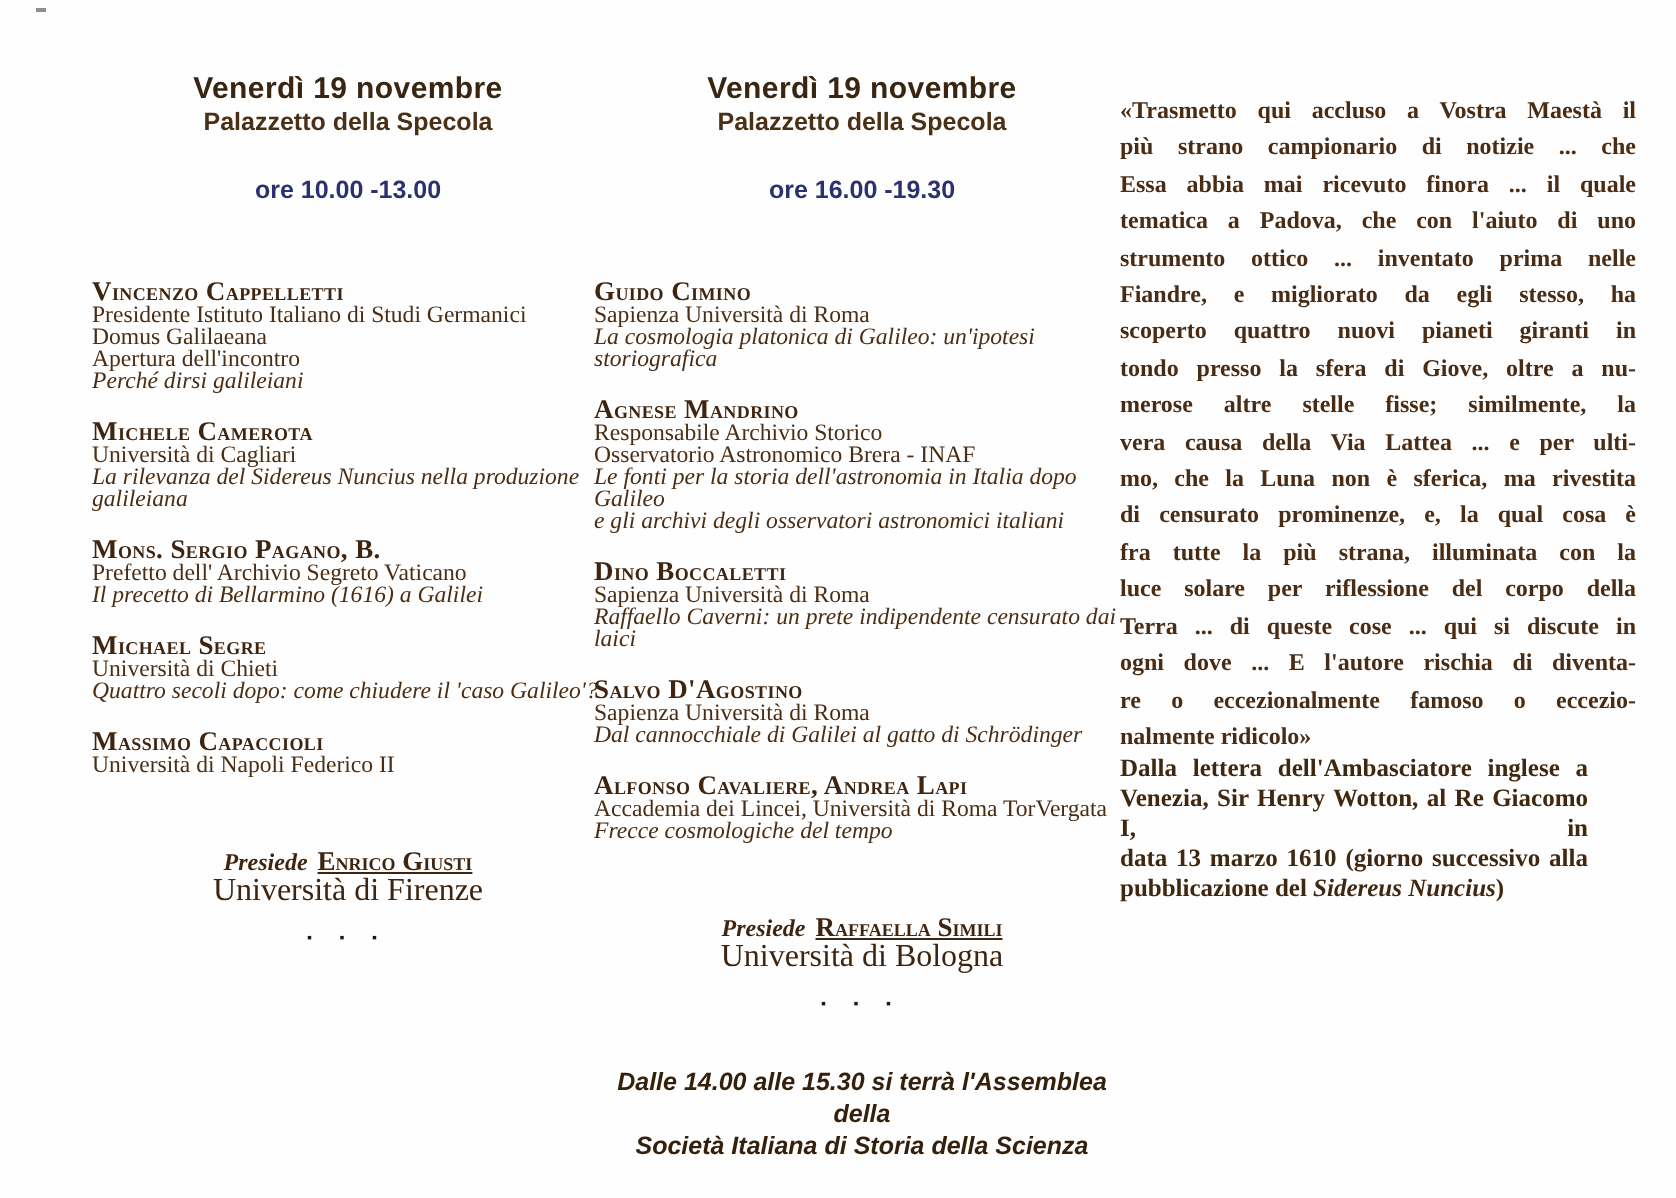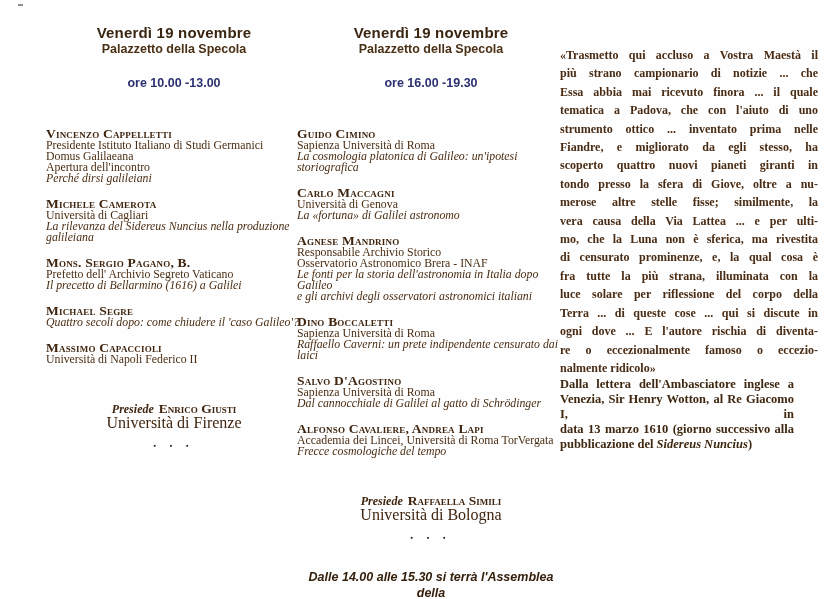--- a/index.html
+++ b/index.html
@@ -4,41 +4,41 @@
 <style>
   html,body { margin:0; padding:0; }
   body {
     width:838px; height:599px; position:relative; overflow:hidden;
     background:#fefefe;
     font-family:"Liberation Serif", serif;
   }
   .speck { position:absolute; left:18px; top:4px; width:5px; height:2px; background:#8f8f8f; }
 
   
-  .session-col { position:absolute; top:24px; }
+  .session-col { position:absolute; top:36px; }
   #col-morning { left:46px;  width:256px; }
   #col-afternoon { left:297px; width:268px; }
 
   .session-header { text-align:center; font-family:"Liberation Sans", sans-serif; font-weight:bold; }
   .header-day   { font-size:15px;   color:#3a2511; letter-spacing:0.2px; }
   .header-venue { font-size:12.5px; color:#4a3014; margin-top:1px; }
   .header-time  { font-size:12.5px; color:#2b3070; margin-top:20px; }
 
   .entries { margin-top:38px; }
   .entry { margin-bottom:14px; color:#4a2d13; }
   .entry-name {
     font-variant:small-caps; font-weight:bold; font-size:13.5px;
     line-height:12px; color:#3f250f; letter-spacing:0.2px;
   }
   .entry-details { font-size:11.8px; line-height:11px; white-space:pre-line; }
   .entry-title   { font-size:11.8px; line-height:11px; white-space:pre-line; font-style:italic; }
 
   .chair { text-align:center; margin-top:34px; color:#3f250f; }
   .chair-label { font-style:italic; font-weight:bold; font-size:12px; margin-right:5px; }
-  .chair-name  { font-variant:small-caps; font-weight:bold; font-size:13.5px; }
+  .chair-name  { font-variant:small-caps; font-weight:bold; font-size:13.5px;text-decoration:underline; }
   .chair-affil { font-size:16px; line-height:12px; }
   .separator { text-align:center; font-size:7px; letter-spacing:6px; margin-top:13px; color:#241505; }
 
   .note {
     margin-top:27px; text-align:center; white-space:pre-line;
     font-family:"Liberation Sans", sans-serif; font-weight:bold; font-style:italic;
     font-size:12.5px; line-height:16px; color:#35200c;
   }
 
   
@@ -84,20 +84,21 @@
   </div>
 
   <div class="entry">
     <div class="entry-name">Mons. Sergio Pagano, B.</div>
     <div class="entry-details">Prefetto dell' Archivio Segreto Vaticano</div>
     <div class="entry-title">Il precetto di Bellarmino (1616) a Galilei</div>
   </div>
 
   <div class="entry">
     <div class="entry-name">Michael Segre</div>
+    <div class="entry-details">Università di Chieti</div>
     <div class="entry-title">Quattro secoli dopo: come chiudere il 'caso Galileo'?</div>
   </div>
 
   <div class="entry">
     <div class="entry-name">Massimo Capaccioli</div>
     <div class="entry-details">Università di Napoli Federico II</div>
   </div>
 </div>
   <div class="chair">
     <div>
@@ -114,25 +115,20 @@
     <div class="header-venue">Palazzetto della Specola</div>
     <div class="header-time">ore 16.00 -19.30</div>
   </div>
   <div class="entries">
   <div class="entry">
     <div class="entry-name">Guido Cimino</div>
     <div class="entry-details">Sapienza Università di Roma</div>
     <div class="entry-title">La cosmologia platonica di Galileo: un'ipotesi storiografica</div>
   </div>
 
-  <div class="entry">
-    <div class="entry-name">Carlo Maccagni</div>
-    <div class="entry-details">Università di Genova</div>
-    <div class="entry-title">La «fortuna» di Galilei astronomo</div>
-  </div>
 
   <div class="entry">
     <div class="entry-name">Agnese Mandrino</div>
     <div class="entry-details">Responsabile Archivio Storico
 Osservatorio Astronomico Brera - INAF</div>
     <div class="entry-title">Le fonti per la storia dell'astronomia in Italia dopo Galileo
 e gli archivi degli osservatori astronomici italiani</div>
   </div>
 
   <div class="entry">

